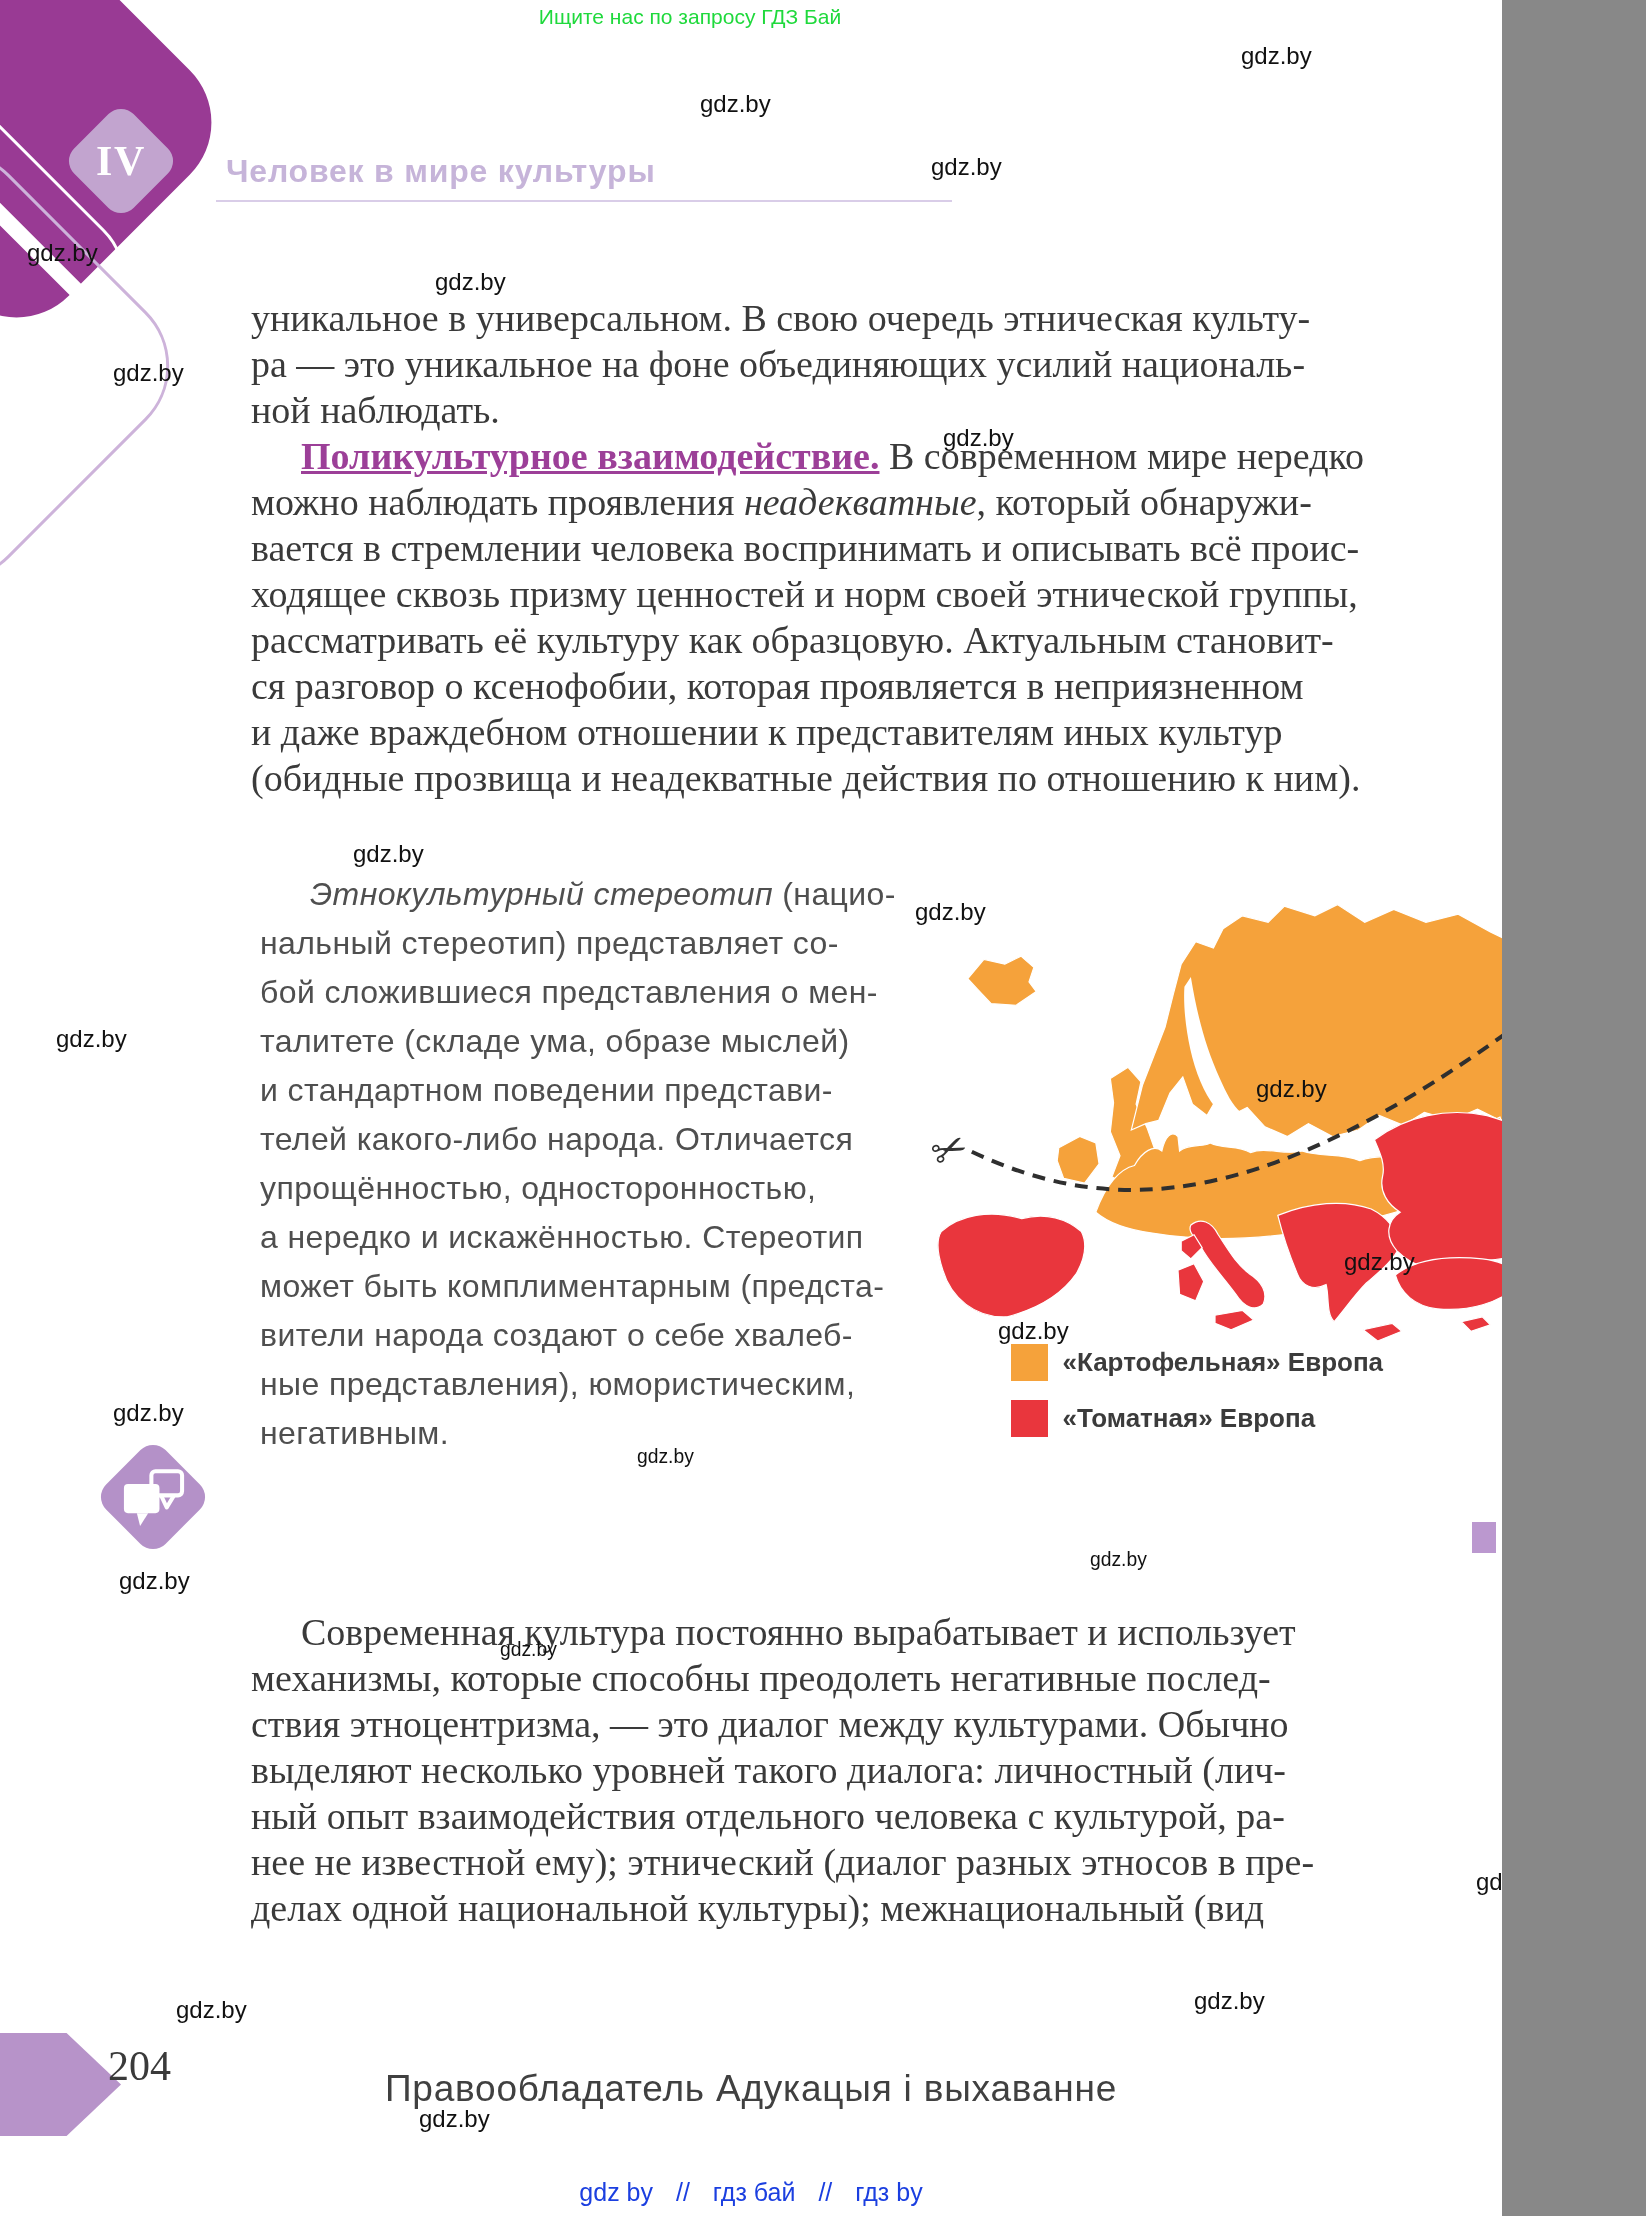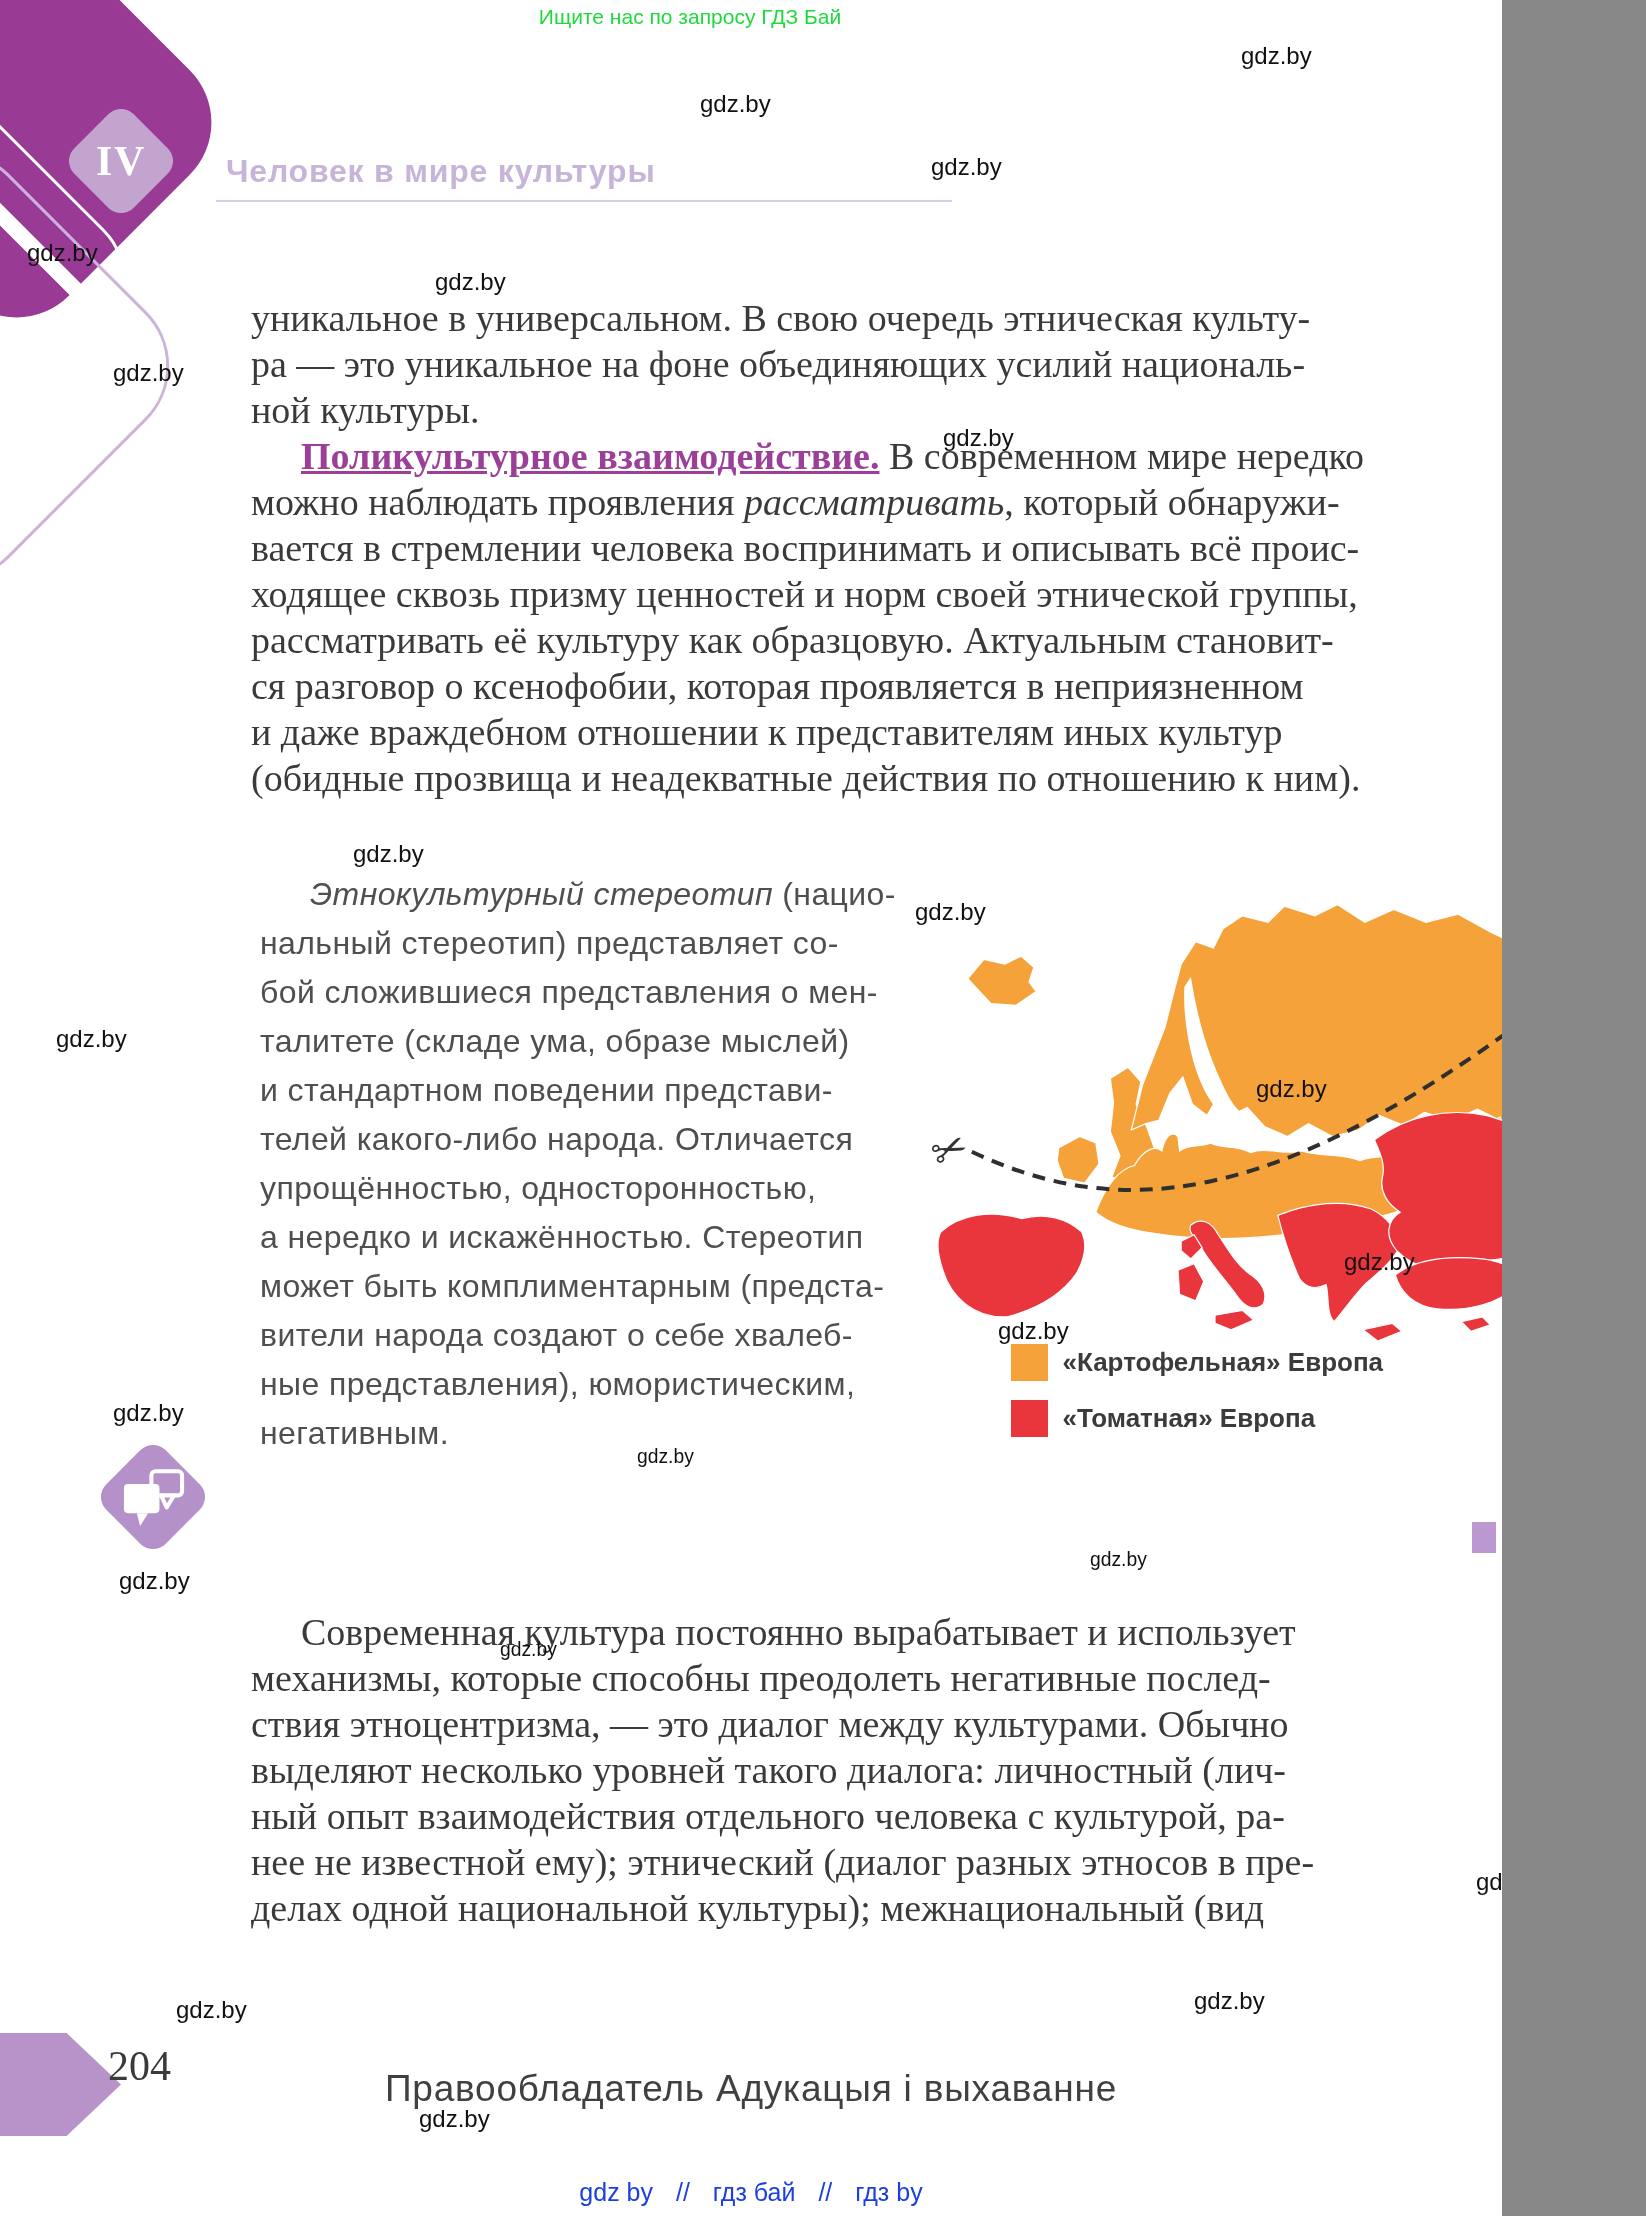--- a/index.html
+++ b/index.html
@@ -71,24 +71,24 @@
   <div class="dm d-light"></div>
   <div class="dm d-iv">
     <span>IV</span>
   </div>
 
   <div class="chapter-title">Человек в мире культуры</div>
   <div class="chapter-rule"></div>
 
   <div class="para serif p1">уникальное в универсальном. В свою очередь этническая культу-
 ра — это уникальное на фоне объединяющих усилий националь-
-ной культуры.</div>
+ной наблюдать.</div>
 
   <div class="para serif p2"><span class="lead">Поликультурное взаимодействие.</span><span> В современном мире нередко
-можно наблюдать проявления </span><em>рассматривать</em><span>, который обнаружи-
+можно наблюдать проявления </span><em>неадекватные</em><span>, который обнаружи-
 вается в стремлении человека воспринимать и описывать всё проис-
 ходящее сквозь призму ценностей и норм своей этнической группы,
 рассматривать её культуру как образцовую. Актуальным становит-
 ся разговор о ксенофобии, которая проявляется в неприязненном
 и даже враждебном отношении к представителям иных культур
 (обидные прозвища и неадекватные действия по отношению к ним).</span></div>
 
   <div class="para leftcol"><em>Этнокультурный стереотип</em><span> (нацио-
 нальный стереотип) представляет со-
 бой сложившиеся представления о мен-

